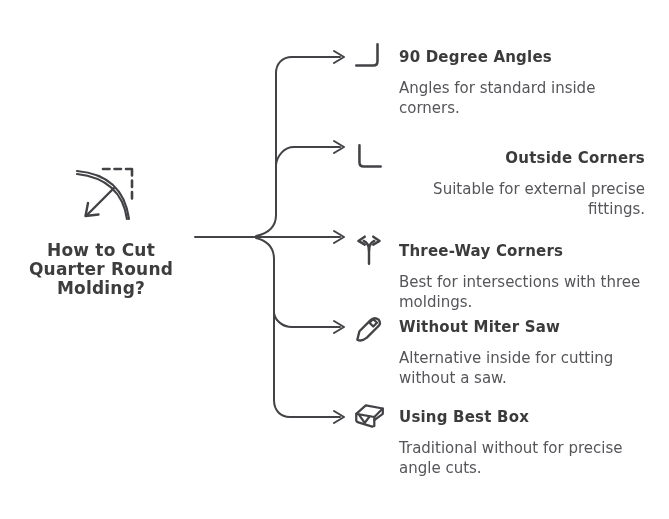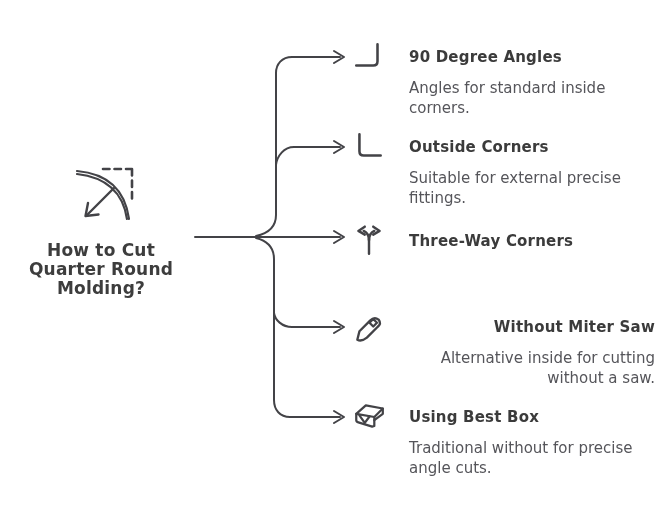--- a/index.html
+++ b/index.html
@@ -7,26 +7,26 @@
     position:relative;width:669px;height:519px;background:#ffffff;overflow:hidden;
     font-family:"DejaVu Sans","Liberation Sans",sans-serif;color:#3d3d3d;
   }
   .connectors{position:absolute;left:0;top:0;width:669px;height:519px;}
   .central-icon{position:absolute;left:68px;top:162px;width:74px;height:66px;}
   .central-title{
     position:absolute;left:8px;top:241px;width:186px;
     text-align:center;font-weight:bold;font-size:17px;line-height:19px;
     letter-spacing:.2px;white-space:pre-line;color:#3d3d3d;
   }
-  .branch{position:absolute;left:352px;display:flex;align-items:flex-start;gap:23px;}
+  .branch{position:absolute;left:352px;display:flex;align-items:flex-start;gap:13px;}
   .branch .bicon{width:34px;height:34px;flex:0 0 34px;margin-top:-6px;}
   .branch .btexts{width:246px;}
   .branch .btitle{font-weight:bold;font-size:15px;line-height:22px;color:#3b3b3b;letter-spacing:.2px;}
   .branch .bdesc{font-size:15px;line-height:20px;color:#55555a;margin-top:10px;}
-  .b1{top:46px;} .b2{top:136px;} .b3{top:230px;} .b4{top:316px;text-align:right;} .b5{top:406px;}
+  .b1{top:46px;} .b2{top:147px;text-align:right;} .b3{top:240px;} .b4{top:316px;} .b5{top:406px;}
   svg{display:block;}
 </style>
 </head>
 <body>
 
 <div class="canvas">
 
   <svg class="connectors" viewBox="0 0 669 519" fill="none" stroke="#434347" stroke-width="2" stroke-linecap="round" stroke-linejoin="round">
 
     <path d="M195,237 L340,237"></path>
@@ -77,20 +77,21 @@
   <div class="branch b3">
     <svg class="bicon" viewBox="0 0 32 32" fill="none" stroke="#434347" stroke-width="2.3" stroke-linecap="round" stroke-linejoin="round">
       <path d="M16,28 L16,15"></path>
       <path d="M16,15 Q16,9 11,6.5"></path>
       <path d="M16,15 Q16,9 21,6.5"></path>
       <path d="M12,2.5 L6,6.5 L12,10"></path>
       <path d="M20,2.5 L26,6.5 L20,10"></path>
     </svg>
     <div class="btexts">
       <div class="btitle">Three-Way Corners</div>
+      <div class="bdesc">Best for intersections with three moldings.</div>
     </div>
   </div>
 
   <div class="branch b4">
     <svg class="bicon" viewBox="0 0 32 32" fill="none" stroke="#434347" stroke-width="2.2" stroke-linecap="round" stroke-linejoin="round">
       <path d="M5,28 L7,20 L17,10 Q21,6 25,9 Q28,13 24,16 L14,26 Q9,30 5,28 Z"></path>
       <path d="M20,8.5 L23.5,12 L20,15.5 L16.5,12 Z"></path>
     </svg>
     <div class="btexts">
       <div class="btitle">Without Miter Saw</div>

